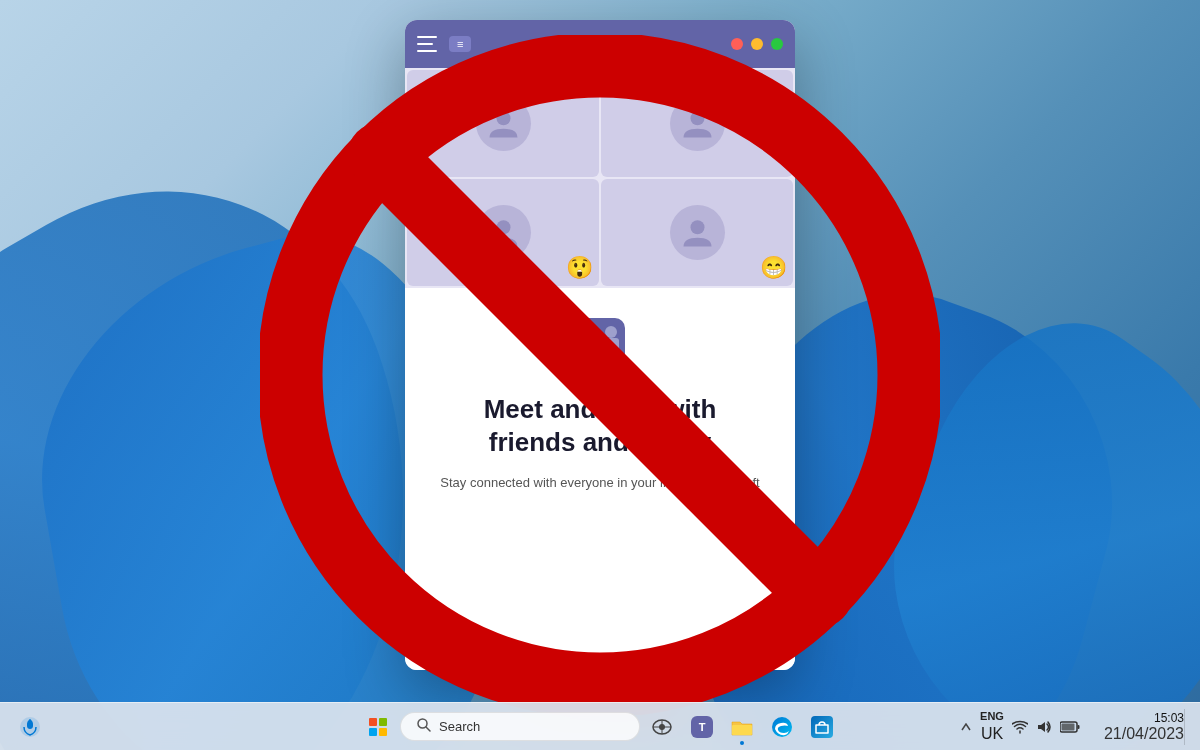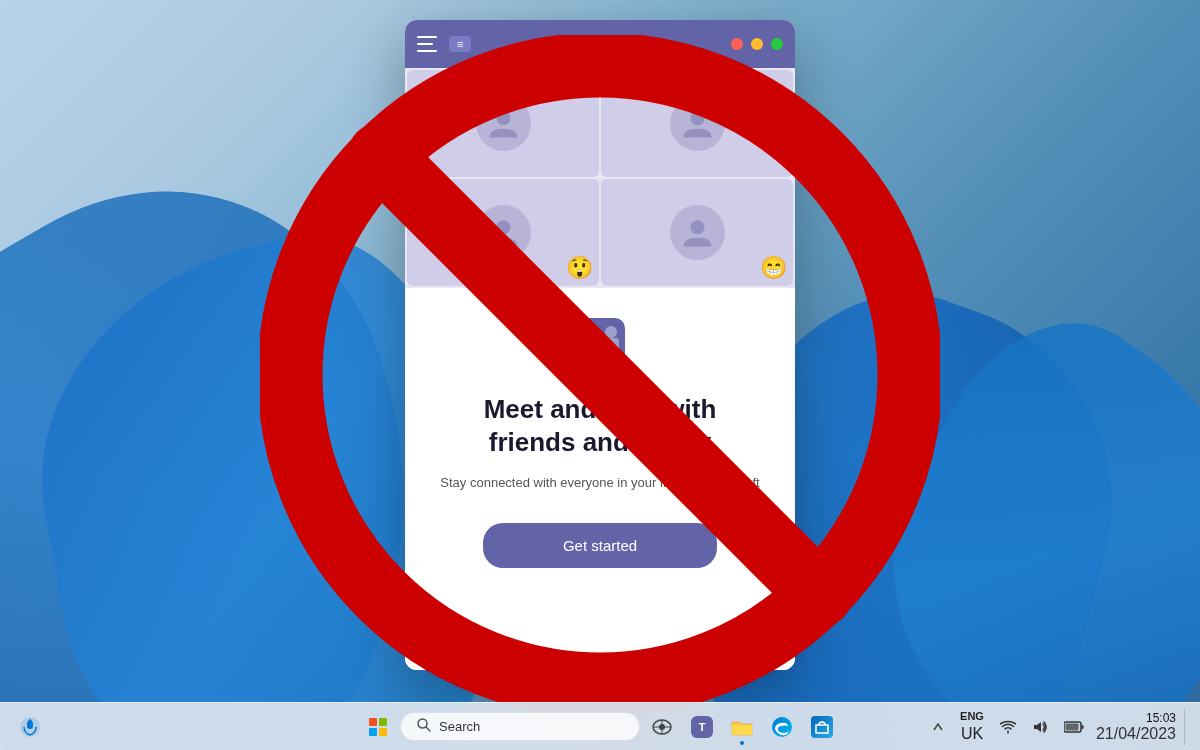--- a/index.html
+++ b/index.html
@@ -316,21 +316,20 @@
       justify-content: center;
       border-radius: 6px;
       cursor: pointer;
       font-size: 20px;
     }
 
     #taskbar-right {
       margin-left: auto;
       display: flex;
       align-items: center;
-      gap: 8px;
     }
 
     #show-hidden {
       width: 20px;
       height: 20px;
       display: flex;
       align-items: center;
       justify-content: center;
       cursor: pointer;
       font-size: 10px;
@@ -342,20 +341,21 @@
       color: #222;
       text-align: center;
       line-height: 1.2;
       cursor: pointer;
       padding: 2px 4px;
     }
 
     #clock {
       text-align: right;
       cursor: pointer;
+      margin-left: 20px;
     }
 
     #clock-time {
       font-size: 12px;
       font-weight: 500;
       color: #111;
       display: block;
     }
 
     #clock-date {
@@ -482,21 +482,20 @@
           <rect width="50" height="50" rx="10" fill="#6264a7"></rect>
           <text x="25" y="34" text-anchor="middle" font-size="22" font-weight="bold" fill="white" font-family="Arial">T</text>
           <circle cx="36" cy="14" r="6" fill="#9ea0cc"></circle>
           <rect x="28" y="20" width="16" height="14" rx="3" fill="#9ea0cc"></rect>
         </svg>
       </div>
 
       <div id="teams-tagline">Meet and chat with friends and family</div>
       <div id="teams-description">Stay connected with everyone in your life with Microsoft</div>
 
-      <button id="teams-get-started">Get started</button>
     </div>
   </div>
 
   <div id="no-symbol">
     <svg viewBox="0 0 680 680" xmlns="http://www.w3.org/2000/svg">
       <circle cx="340" cy="340" r="310" fill="none" stroke="#cc0000" stroke-width="65"></circle>
       <line x1="120" y1="120" x2="560" y2="560" stroke="#cc0000" stroke-width="65" stroke-linecap="round"></line>
     </svg>
   </div>
 

